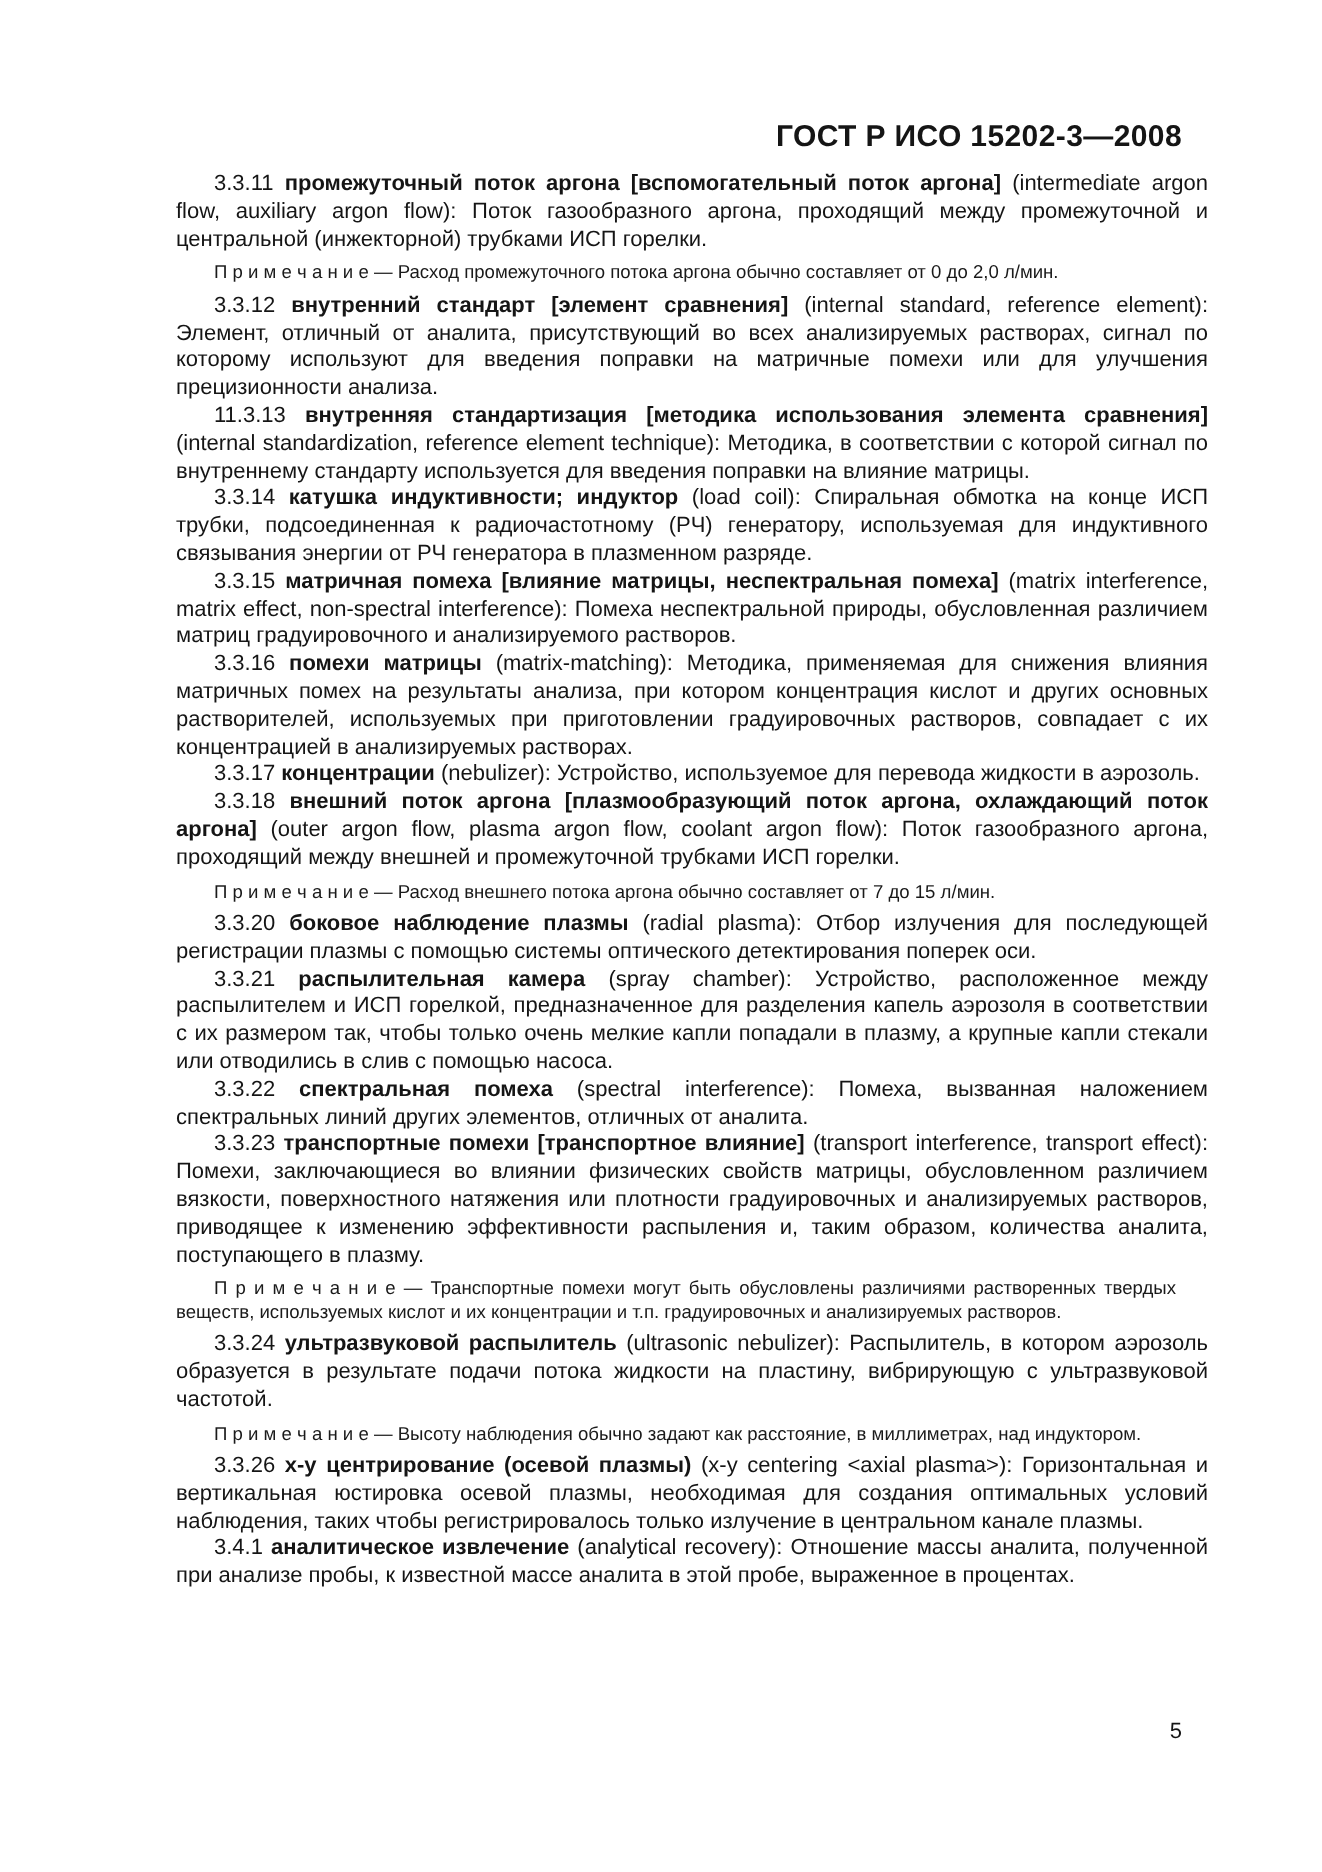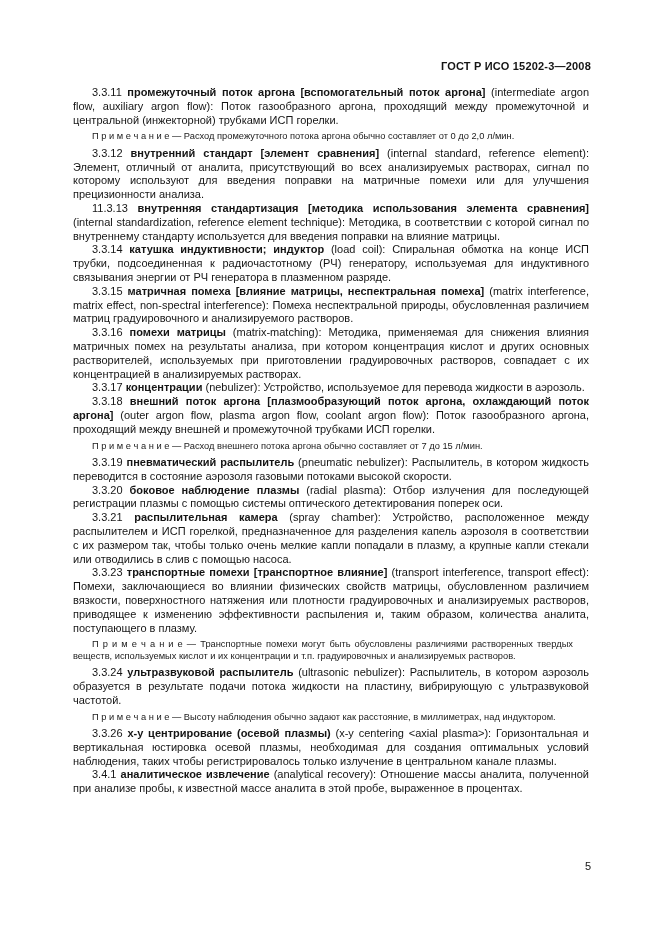--- a/index.html
+++ b/index.html
@@ -19,28 +19,28 @@
     position: absolute;
     inset: 0;
     background: #ffffff;
   }
   .doc-header {
     position: absolute;
     top: 60px;
     left: 75px;
     width: 516px;
     text-align: right;
-    font-size: 11px;
+    font-size: 15px;
     font-weight: bold;
     letter-spacing: 0.2px;
   }
   .doc-body {
     position: absolute;
     top: 86px;
-    left: 73px;
+    left: 88px;
     width: 516px;
     font-size: 11px;
     line-height: 13.8px;
     text-align: justify;
   }
   .doc-body p {
     margin: 0;
     text-indent: 19px;
   }
   .doc-body p.note {
@@ -74,23 +74,23 @@
       <p class="term"><span>3.3.11 </span><span class="b">промежуточный поток аргона [вспомогательный поток аргона]</span><span> (intermediate argon flow, auxiliary argon flow): Поток газообразного аргона, проходящий между промежуточной и центральной (инжекторной) трубками ИСП горелки.</span></p>
       <p class="note"><span>П р и м е ч а н и е — </span><span>Расход промежуточного потока аргона обычно составляет от 0 до 2,0 л/мин.</span></p>
       <p class="term"><span>3.3.12 </span><span class="b">внутренний стандарт [элемент сравнения]</span><span> (internal standard, reference element): Элемент, отличный от аналита, присутствующий во всех анализируемых растворах, сигнал по которому используют для введения поправки на матричные помехи или для улучшения прецизионности анализа.</span></p>
       <p class="term"><span>11.3.13 </span><span class="b">внутренняя стандартизация [методика использования элемента сравнения]</span><span> (internal standardization, reference element technique): Методика, в соответствии с которой сигнал по внутреннему стандарту используется для введения поправки на влияние матрицы.</span></p>
       <p class="term"><span>3.3.14 </span><span class="b">катушка индуктивности; индуктор</span><span> (load coil): Спиральная обмотка на конце ИСП трубки, подсоединенная к радиочастотному (РЧ) генератору, используемая для индуктивного связывания энергии от РЧ генератора в плазменном разряде.</span></p>
       <p class="term"><span>3.3.15 </span><span class="b">матричная помеха [влияние матрицы, неспектральная помеха]</span><span> (matrix interference, matrix effect, non-spectral interference): Помеха неспектральной природы, обусловленная различием матриц градуировочного и анализируемого растворов.</span></p>
       <p class="term"><span>3.3.16 </span><span class="b">помехи матрицы</span><span> (matrix-matching): Методика, применяемая для снижения влияния матричных помех на результаты анализа, при котором концентрация кислот и других основных растворителей, используемых при приготовлении градуировочных растворов, совпадает с их концентрацией в анализируемых растворах.</span></p>
       <p class="term"><span>3.3.17 </span><span class="b">концентрации</span><span> (nebulizer): Устройство, используемое для перевода жидкости в аэрозоль.</span></p>
       <p class="term"><span>3.3.18 </span><span class="b">внешний поток аргона [плазмообразующий поток аргона, охлаждающий поток аргона]</span><span> (outer argon flow, plasma argon flow, coolant argon flow): Поток газообразного аргона, проходящий между внешней и промежуточной трубками ИСП горелки.</span></p>
       <p class="note"><span>П р и м е ч а н и е — </span><span>Расход внешнего потока аргона обычно составляет от 7 до 15 л/мин.</span></p>
-      <p class="term"><span>3.3.19 </span><span class="b">пневматический распылитель</span><span> (pneumatic nebulizer): Распылитель, в котором жидкость переводится в состояние аэрозоля газовыми потоками высокой скорости.</span></p>
       <p class="term"><span>3.3.20 </span><span class="b">боковое наблюдение плазмы</span><span> (radial plasma): Отбор излучения для последующей регистрации плазмы с помощью системы оптического детектирования поперек оси.</span></p>
       <p class="term"><span>3.3.21 </span><span class="b">распылительная камера</span><span> (spray chamber): Устройство, расположенное между распылителем и ИСП горелкой, предназначенное для разделения капель аэрозоля в соответствии с их размером так, чтобы только очень мелкие капли попадали в плазму, а крупные капли стекали или отводились в слив с помощью насоса.</span></p>
+      <p class="term"><span>3.3.22 </span><span class="b">спектральная помеха</span><span> (spectral interference): Помеха, вызванная наложением спектральных линий других элементов, отличных от аналита.</span></p>
       <p class="term"><span>3.3.23 </span><span class="b">транспортные помехи [транспортное влияние]</span><span> (transport interference, transport effect): Помехи, заключающиеся во влиянии физических свойств матрицы, обусловленном различием вязкости, поверхностного натяжения или плотности градуировочных и анализируемых растворов, приводящее к изменению эффективности распыления и, таким образом, количества аналита, поступающего в плазму.</span></p>
       <p class="note"><span>П р и м е ч а н и е — </span><span>Транспортные помехи могут быть обусловлены различиями растворенных твердых веществ, используемых кислот и их концентрации и т.п. градуировочных и анализируемых растворов.</span></p>
       <p class="term"><span>3.3.24 </span><span class="b">ультразвуковой распылитель</span><span> (ultrasonic nebulizer): Распылитель, в котором аэрозоль образуется в результате подачи потока жидкости на пластину, вибрирующую с ультразвуковой частотой.</span></p>
       <p class="note"><span>П р и м е ч а н и е — </span><span>Высоту наблюдения обычно задают как расстояние, в миллиметрах, над индуктором.</span></p>
       <p class="term"><span>3.3.26 </span><span class="b">x-y центрирование (осевой плазмы)</span><span> (x-y centering &lt;axial plasma&gt;): Горизонтальная и вертикальная юстировка осевой плазмы, необходимая для создания оптимальных условий наблюдения, таких чтобы регистрировалось только излучение в центральном канале плазмы.</span></p>
       <p class="term"><span>3.4.1 </span><span class="b">аналитическое извлечение</span><span> (analytical recovery): Отношение массы аналита, полученной при анализе пробы, к известной массе аналита в этой пробе, выраженное в процентах.</span></p>
     </div>
 
   <div class="page-number">5</div>
 </div>

